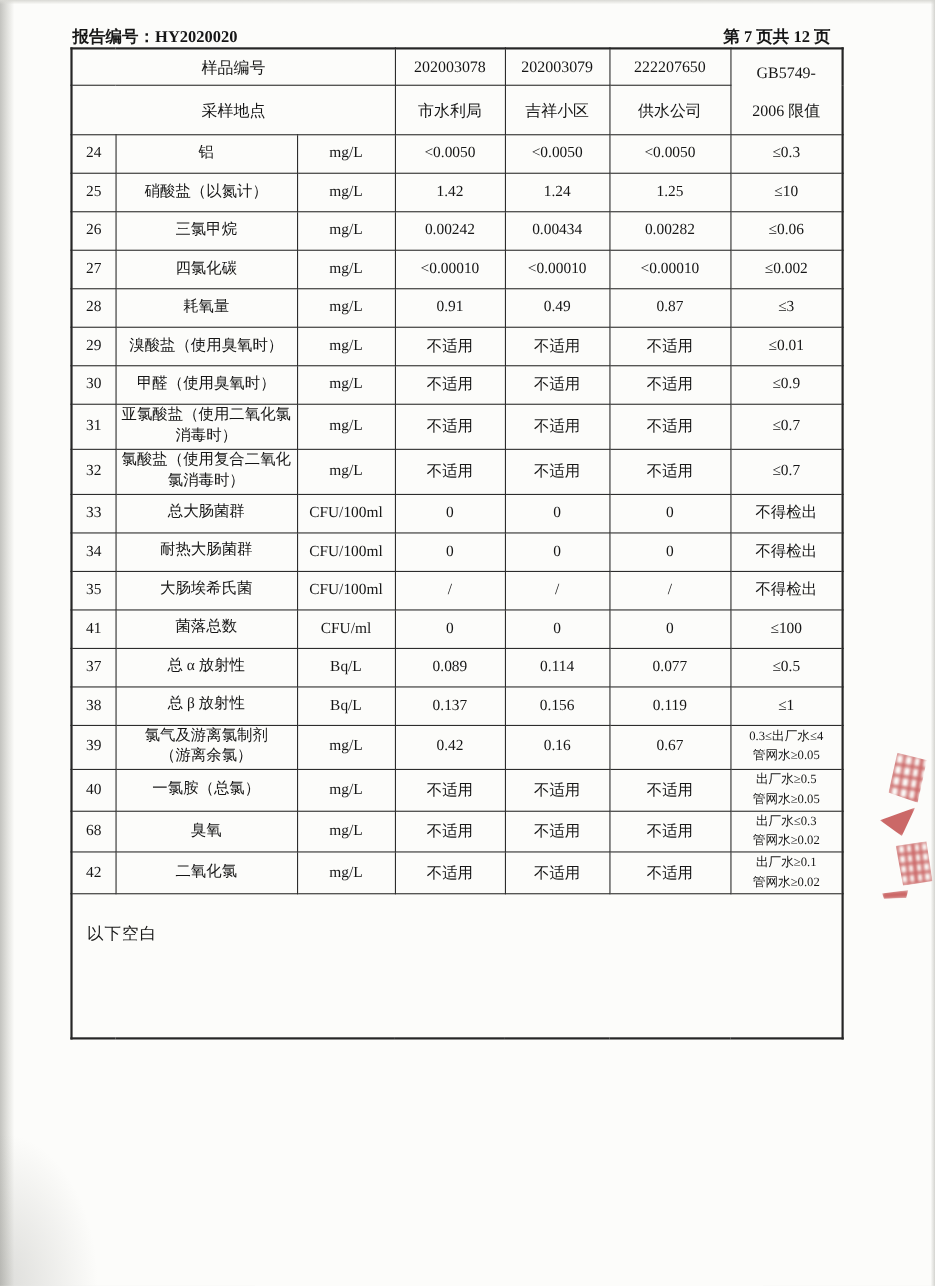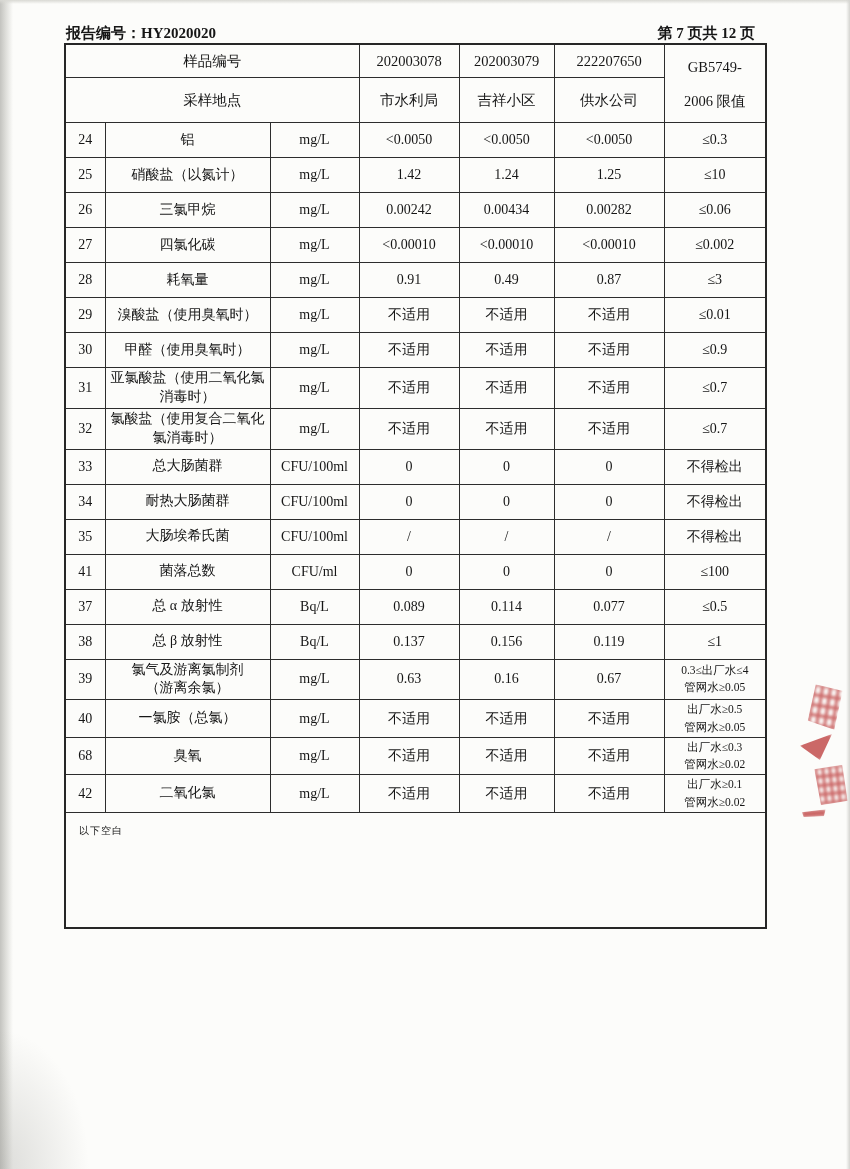--- a/index.html
+++ b/index.html
@@ -55,22 +55,22 @@
   thead tr.h1 td{height:30px;font-size:14.5px;}
   thead tr.h2 td{height:42px;font-size:14.5px;}
   td.limit-head{font-size:14px;white-space:pre-line;line-height:34px;}
   tbody td{height:32px;}
   td.cell-name{text-align:left;padding-left:8px;white-space:pre-line;line-height:1.35;}
   td.cell-limit{white-space:pre-line;line-height:1.4;}
   td.cell-limit.limit-2l{font-size:11.5px;line-height:1.5;}
   tfoot td.blank-cell{
     height:103px;
     text-align:left;vertical-align:top;
-    padding:11px 0 0 13px;
-    font-size:10px;letter-spacing:1px;
+    padding:27px 0 0 13px;
+    font-size:15px;letter-spacing:1px;
   }
 
   
   .stamp{position:absolute;right:0;top:682;width:54px;height:140px;}
   .stamp{top:682px;}
   .stamp .s{position:absolute;filter:blur(1.4px);opacity:.8;}
   .stamp .s1{left:14px;top:4px;width:30px;height:42px;transform:rotate(9deg);
     background:
       repeating-linear-gradient(90deg,var(--sc) 0 3px,transparent 3px 8px),
       repeating-linear-gradient(0deg,var(--sc) 0 3px,transparent 3px 10px);
@@ -260,21 +260,21 @@
     <td>0.137</td>
     <td>0.156</td>
     <td>0.119</td>
     <td class="cell-limit">≤1</td>
   </tr>
         <tr>
     <td>39</td>
     <td class="cell-name">氯气及游离氯制剂
 （游离余氯）</td>
     <td>mg/L</td>
-    <td>0.63</td>
+    <td>0.42</td>
     <td>0.16</td>
     <td>0.67</td>
     <td class="cell-limit limit-2l">0.3≤出厂水≤4
 管网水≥0.05</td>
   </tr>
         <tr>
     <td>40</td>
     <td class="cell-name">一氯胺（总氯）</td>
     <td>mg/L</td>
     <td>不适用</td>

